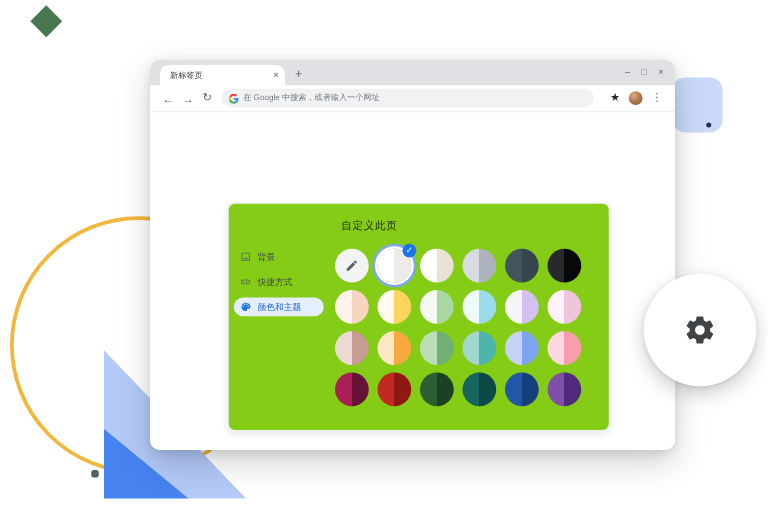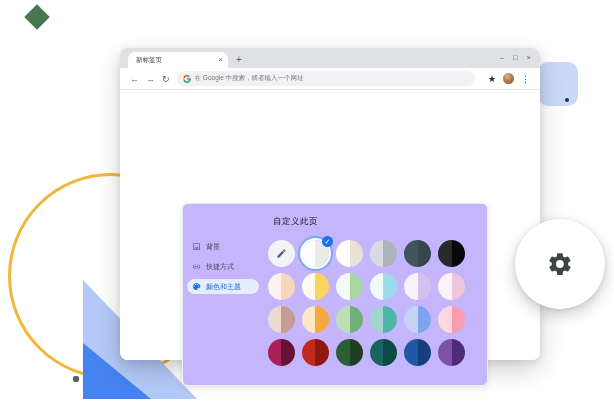--- a/index.html
+++ b/index.html
@@ -38,23 +38,23 @@
   .addr{font-size:6.5px;color:#75797E;white-space:nowrap;overflow:hidden;}
   #tb-right{margin-left:auto;display:flex;align-items:center;gap:7px;}
   #star{font-size:9px;color:#26282B;}
   #avatar{width:11px;height:11px;border-radius:50%;
           background:radial-gradient(circle at 38% 32%,#E0B088 0%,#B37C50 45%,#7C4E30 100%);}
   #kebab{font-size:9px;color:#5F6368;}
   #content{position:absolute;left:0;top:42px;width:100%;height:270px;background:#FFFFFF;
            border-radius:0 0 8px 8px;}
 
   
-  #dialog{position:absolute;left:62px;top:72px;width:306px;height:183px;background:#c4b5fd;
+  #dialog{position:absolute;left:62px;top:72px;width:306px;height:183px;background:#84cc16;
           border-radius:6px;border:1px solid #EDEFF1;
-          box-shadow:0 2px 6px rgba(60,64,67,.12);box-sizing:border-box;margin-top:41px;}
+          box-shadow:0 2px 6px rgba(60,64,67,.12);box-sizing:border-box;}
   #dlg-title{position:absolute;left:90px;top:12px;font-size:8.5px;color:#202124;letter-spacing:.5px;}
   #side{position:absolute;left:4px;top:35px;width:72px;}
   .side-item{display:flex;align-items:center;gap:5px;height:15px;margin-bottom:5px;
              padding:0 5px;border-radius:8px;font-size:7px;color:#3F4347;white-space:nowrap;}
   .side-item.selected{background:#E4EEFD;color:#1967D2;}
   .side-ic{width:9px;height:9px;display:flex;align-items:center;justify-content:center;flex:0 0 9px;}
   #grid{position:absolute;left:85px;top:36px;display:grid;
         grid-template-columns:repeat(6,27px);grid-auto-rows:27px;column-gap:7px;row-gap:6px;}
   .swatch{width:27px;height:27px;border-radius:50%;position:relative;}
   .swatch.picker{display:flex;align-items:center;justify-content:center;}

